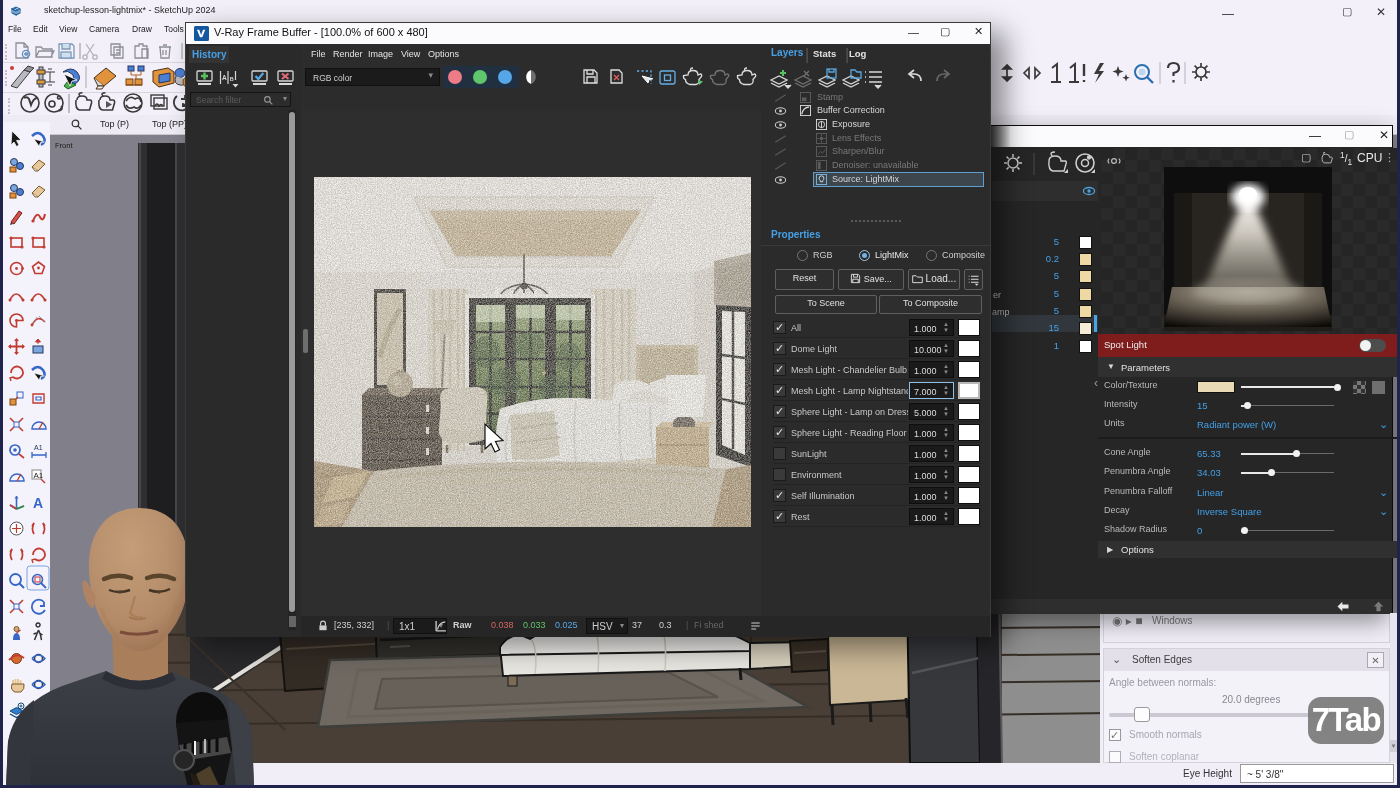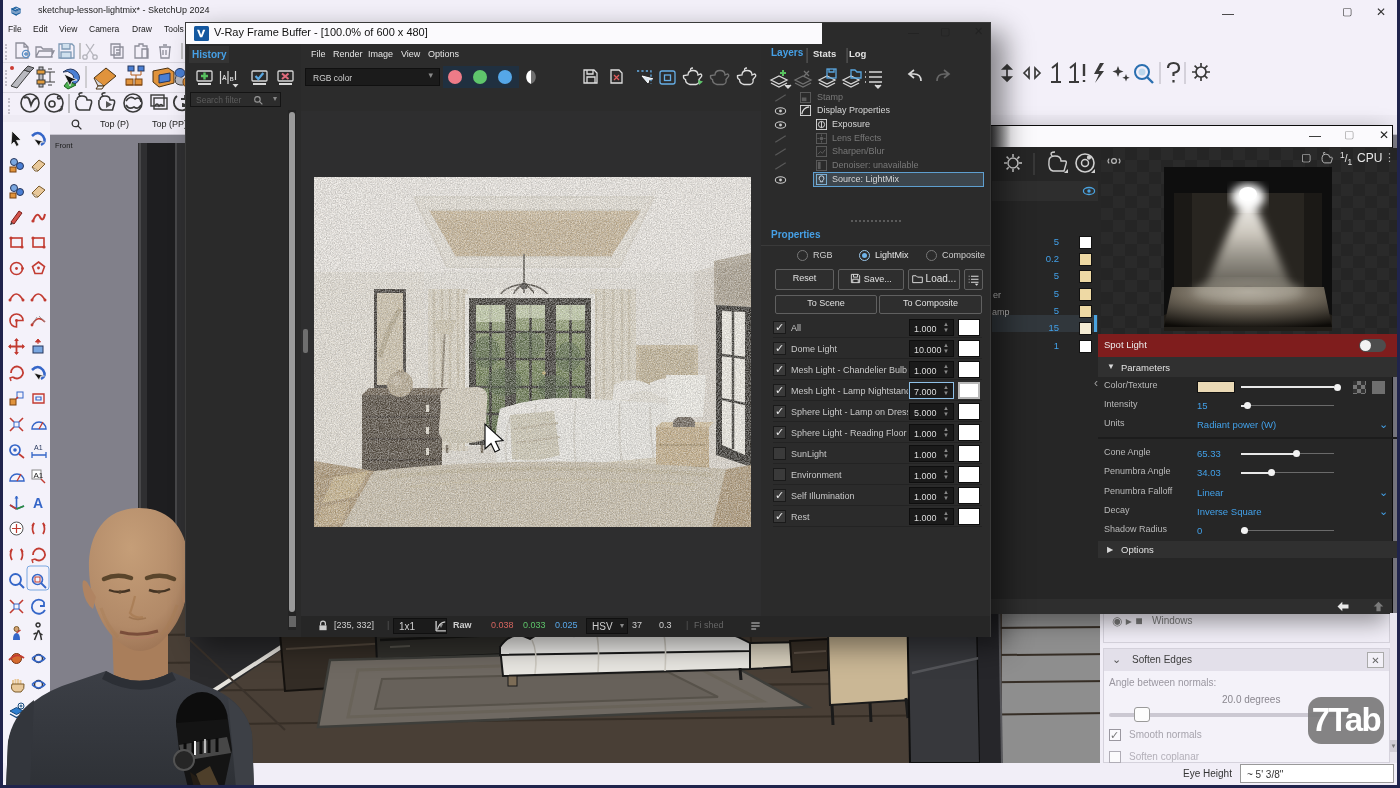--- a/index.html
+++ b/index.html
@@ -17,21 +17,21 @@
 #lefttools{ position:absolute; left:3px; top:122px; width:47px; height:666px; background:#f4f2fa; }
 #viewport { position:absolute; left:50px; top:135px; width:1347px; height:628px; background:#81808a; overflow:hidden; }
 #bottombar{ position:absolute; left:0px; top:763px; width:1400px; height:18px; background:#f1eef7; }
 #bleft   { position:absolute; left:0; top:0; width:3px; height:788px; background:#20244c; z-index:50;}
 #bright  { position:absolute; right:0; top:0; width:3px; height:788px; background:#20244c; z-index:50;}
 #bbottom { position:absolute; left:0; top:785px; width:1400px; height:3px; background:#20244c; z-index:50;}
 .wbtn { position:absolute; top:9px; color:#333; font-size:12px; }
 
 
 #vfb { position:absolute; left:185px; top:22px; width:806px; height:615px; background:#2b2b2b; border:1px solid #3a3a3a; box-shadow: 14px 10px 26px rgba(0,0,0,0.45); z-index:10; }
-#vfbtitle { position:absolute; left:0; top:0; width:636px; height:21px; background:#fbfafd; color:#111; font-size:11px; }
+#vfbtitle { position:absolute; left:0; top:0; width:804px; height:21px; background:#fbfafd; color:#111; font-size:11px; }
 #vfbmenu { position:absolute; left:115px; top:21px; width:689px; height:21px; background:#2c2c2c; color:#e4e4e4; font-size:9px; }
 #vfbmenu span { position:absolute; top:5px; }
 #vfbtools { position:absolute; left:115px; top:42px; width:689px; height:46px; background:#2c2c2c; }
 #history { position:absolute; left:0; top:21px; width:115px; height:593px; background:#2a2a2a; }
 #vfbimg { position:absolute; left:115px; top:88px; width:460px; height:505px; background:#2e2e2f; }
 #layers { position:absolute; left:575px; top:21px; width:229px; height:572px; background:#2b2b2b; }
 #vfbstatus { position:absolute; left:115px; top:593px; width:689px; height:21px; background:#262626; color:#cfcfcf; font-size:9px; }
 .dtab { color:#46a0e6; font-size:10px; font-weight:bold; }
 .fld { background:#1b1b1b; border:1px solid #101010; color:#cfcfcf; }
 
@@ -67,21 +67,21 @@
 
   <div id="titlebar">
     <svg class="abs" style="left:10px;top:5px" width="12" height="12" viewBox="0 0 24 24">
         <g fill="none" stroke="#1a5f9e" stroke-width="2.2">
           <path d="M4 8 L12 4 L20 8 L12 12 Z"></path>
           <path d="M4 8 L4 16 L12 20 L12 12 Z"></path>
           <path d="M20 8 L20 16 L12 20"></path>
           <path d="M8 10 L8 18 M16 10 L16 18 M8 6 L16 10"></path>
         </g>
       </svg>
-    <span class="abs" style="left:26px;top:5px;padding-left:12px;">sketchup-lesson-lightmix* - SketchUp 2024</span>
+    <span class="abs" style="left:32px;top:5px;padding-left:12px;">sketchup-lesson-lightmix* - SketchUp 2024</span>
     <span class="wbtn" style="left:1222px;top:7px;">—</span>
     <span class="wbtn" style="left:1342px;top:5px;font-size:11px;">▢</span>
     <span class="wbtn" style="left:1376px;top:5px;">✕</span>
   </div>
 
   <div id="menubar">
     <span style="left:8px">File</span>
       <span style="left:33px">Edit</span>
       <span style="left:59px">View</span>
     <span style="left:89px">Camera</span>
@@ -601,21 +601,21 @@
           <text x="33.8" y="11.5" fill="#d8d8d8" stroke="none" font-size="5.5" font-weight="bold">B</text>
           <path d="M36.5 15 l3 3.4 l3 -3.4 z" fill="#d8d8d8" stroke="none"></path>
           <rect x="56" y="2" width="15" height="10" rx="1"></rect>
             <path d="M57 15 h13" stroke-width="2"></path>
           <path d="M59.5 7 l2.8 3 l5 -6" stroke="#5aa7e0" stroke-width="2.2"></path>
           <rect x="82" y="2" width="15" height="10" rx="1"></rect>
             <path d="M83 15 h13" stroke-width="2"></path>
           <path d="M86 4.5 l6.5 5.5 M92.5 4.5 l-6.5 5.5" stroke="#e06c7c" stroke-width="2"></path>
         </g>
       </svg>
-      <div class="abs fld" style="left:4px;top:48px;width:91px;height:15px;font-size:8.5px;color:#5d5d5d;background:#2c2c2c;border-color:#141414;padding:2px 0 0 5px;">Search filter
+      <div class="abs fld" style="left:4px;top:48px;width:101px;height:15px;font-size:8.5px;color:#5d5d5d;background:#2c2c2c;border-color:#141414;padding:2px 0 0 5px;">Search filter
         <svg class="abs" style="right:16px;top:2px" width="11" height="11" viewBox="0 0 20 20">
             <circle cx="8" cy="8" r="5" fill="none" stroke="#999" stroke-width="2"></circle>
             <path d="M12 12 l5 5" stroke="#999" stroke-width="2"></path>
           </svg>
         <span style="position:absolute;right:3px;top:1px;color:#888;font-size:8px;">▾</span>
       </div>
 
       <div class="abs" style="left:102px;top:66px;width:8px;height:520px;background:#242424;"></div>
       <div class="abs" style="left:103px;top:68px;width:6px;height:500px;background:#9a9a9a;border-radius:3px;"></div>
       <div class="abs" style="left:103px;top:572px;width:7px;height:11px;background:#666;"></div>
@@ -816,21 +816,21 @@
         </div>
       <div class="lrow" style="top:60px;">
           <svg class="eye" width="13" height="10" viewBox="0 0 20 14">
             <ellipse cx="10" cy="7" rx="8" ry="5" fill="none" stroke="#ccc" stroke-width="1.6"></ellipse>
             <circle cx="10" cy="7" r="2.2" fill="#ccc"></circle>
           </svg>
         <svg class="fxi" style="left:39px;top:1px" width="11" height="11" viewBox="0 0 12 12">
             <rect x="0.5" y="0.5" width="11" height="11" fill="none" stroke="#ddd"></rect>
             <path d="M2 10 Q3 3 10 2" fill="none" stroke="#ddd" stroke-width="1.4"></path>
           </svg>
-        <span class="abs ltx-on" style="left:56px;top:1px;">Display Properties</span>
+        <span class="abs ltx-on" style="left:56px;top:1px;">Buffer Correction</span>
         </div>
       <div class="lrow" style="top:74px;">
           <svg class="eye" width="13" height="10" viewBox="0 0 20 14">
             <ellipse cx="10" cy="7" rx="8" ry="5" fill="none" stroke="#ccc" stroke-width="1.6"></ellipse>
             <circle cx="10" cy="7" r="2.2" fill="#ccc"></circle>
           </svg>
         <svg class="fxi" style="left:55px;top:1px" width="11" height="11" viewBox="0 0 12 12">
             <rect x="0.5" y="0.5" width="11" height="11" fill="none" stroke="#ddd"></rect>
             <circle cx="6" cy="6" r="3.4" fill="none" stroke="#ddd"></circle>
             <path d="M6 2.6 v7" stroke="#ddd"></path>

